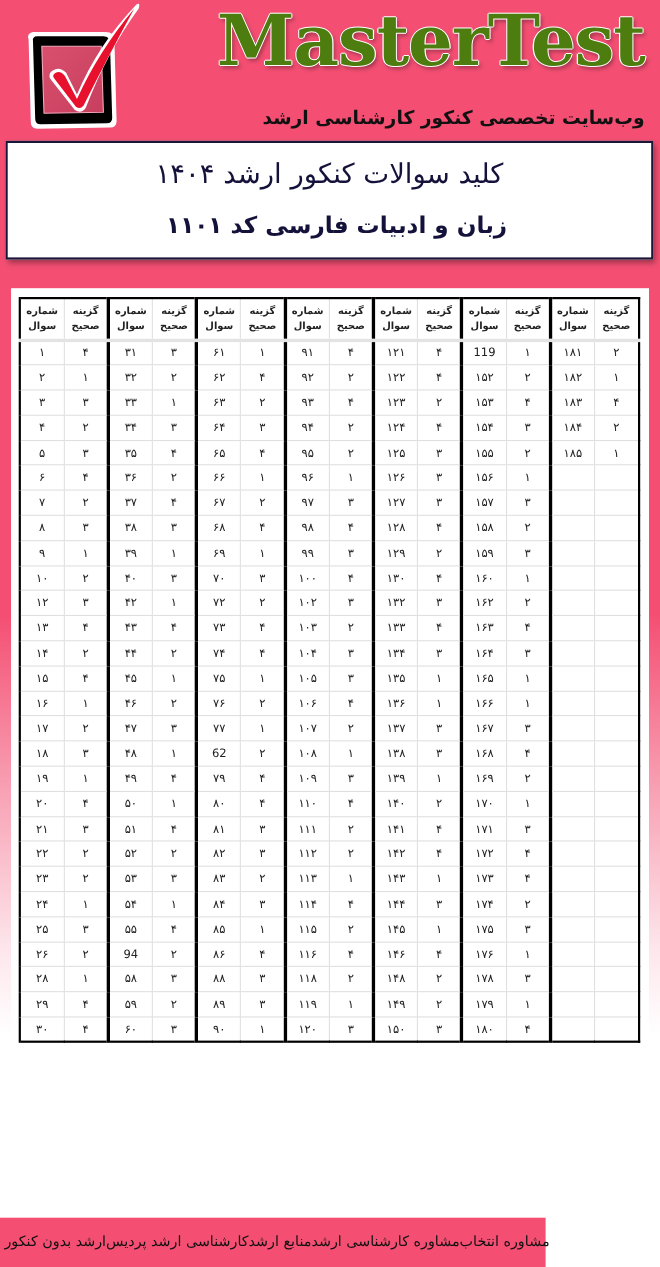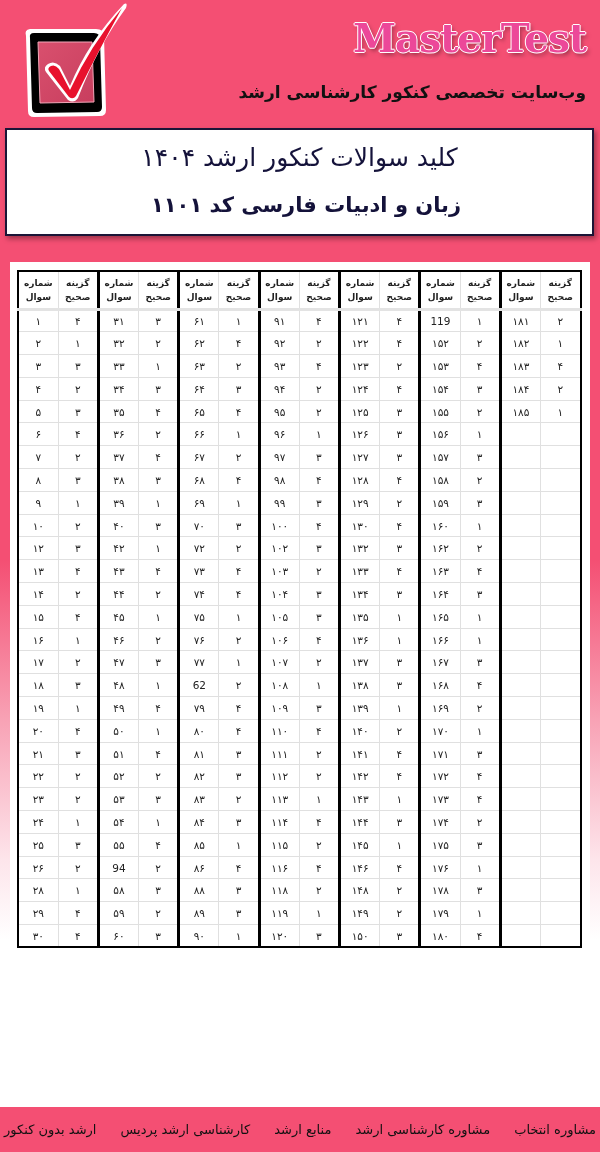--- a/index.html
+++ b/index.html
@@ -7,27 +7,27 @@
   body {
     font-family: "DejaVu Sans", sans-serif;
     background: linear-gradient(to bottom, #f44f73 0px, #f44f73 560px, #f8a2b5 720px, #fde5eb 860px, #ffffff 940px, #ffffff 100%);
     position: relative;
   }
   .header { position: absolute; left: 0; top: 0; width: 600px; height: 120px; }
   .logo { position: absolute; left: 18px; top: 2px; width: 112px; height: 118px; }
   .brand {
     position: absolute; right: 14px; top: 6px;
     font-family: "DejaVu Serif", serif; font-weight: bold;
-    font-size: 39px; letter-spacing: -1px;
-    color: #ec4899;
+    font-size: 64px; letter-spacing: -1px;
+    color: #4d7c0f;
     text-shadow: 1px 0 0 #fff, -1px 0 0 #fff, 0 1px 0 #fff, 0 -1px 0 #fff, 2px 3px 4px rgba(0,0,0,0.35);
     line-height: 64px;
   }
   .tagline {
-    position: absolute; right: 14px; top: 82px;
+    position: absolute; right: 14px; top: 98px;
     direction: rtl; font-weight: bold; font-size: 17px; color: #111;
     font-family: "DejaVu Sans", sans-serif;
   }
   .title-box {
     position: absolute; left: 5px; top: 128px; width: 589px; height: 108px;
     background: #fff; border: 2px solid #1b1537;
     box-shadow: 2px 3px 5px rgba(0,0,0,0.35);
     text-align: center; direction: rtl;
   }
   .title-main { font-size: 25px; font-weight: normal; color: #14123a; margin-top: 10px; line-height: 36px; }
@@ -48,26 +48,25 @@
     width: 40.2px; height: 22.8px; padding: 0;
     font-family: "DejaVu Sans", sans-serif;
   }
   table.key th {
     height: 38px; font-size: 9px; font-weight: bold; line-height: 14px;
     direction: rtl; border-bottom: 3px solid #e3e3e3; margin-left: 32px;
   }
   table.key .gstart { border-left: 3px solid #000; }
   table.key tr > :first-child { border-left: 2px solid #000; }
   .footer {
-    position: absolute; left: 0; top: 1107px; width: 600px; height: 45px;
+    position: absolute; left: 0; top: 1107px; width: 496px; height: 45px;
     background: #f44f73;
     display: flex; flex-direction: row-reverse; align-items: center; justify-content: space-between;
     padding: 0 4px;
     direction: rtl;
-    gap: 12px;
   }
   .footer a { color: #111; font-size: 13px; text-decoration: none; white-space: nowrap; }
 </style>
 </head>
 <body>
 
 <div class="header">
   <svg class="logo" viewBox="0 0 112 118">
     <defs>
       <linearGradient id="boxg" x1="0" y1="0" x2="1" y2="1">

